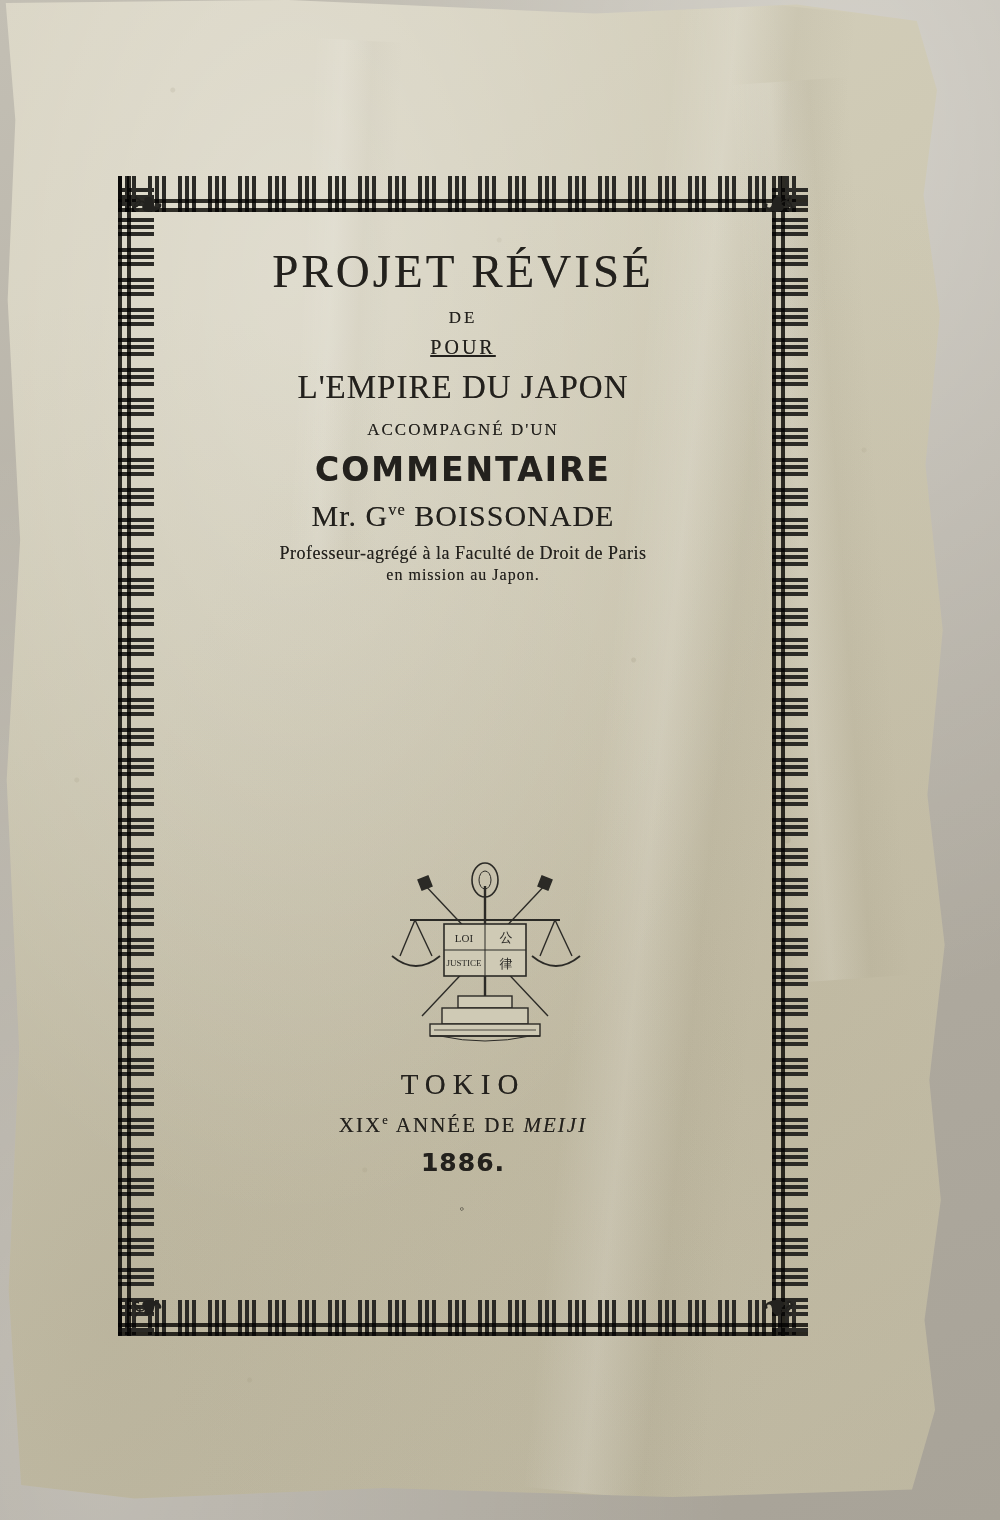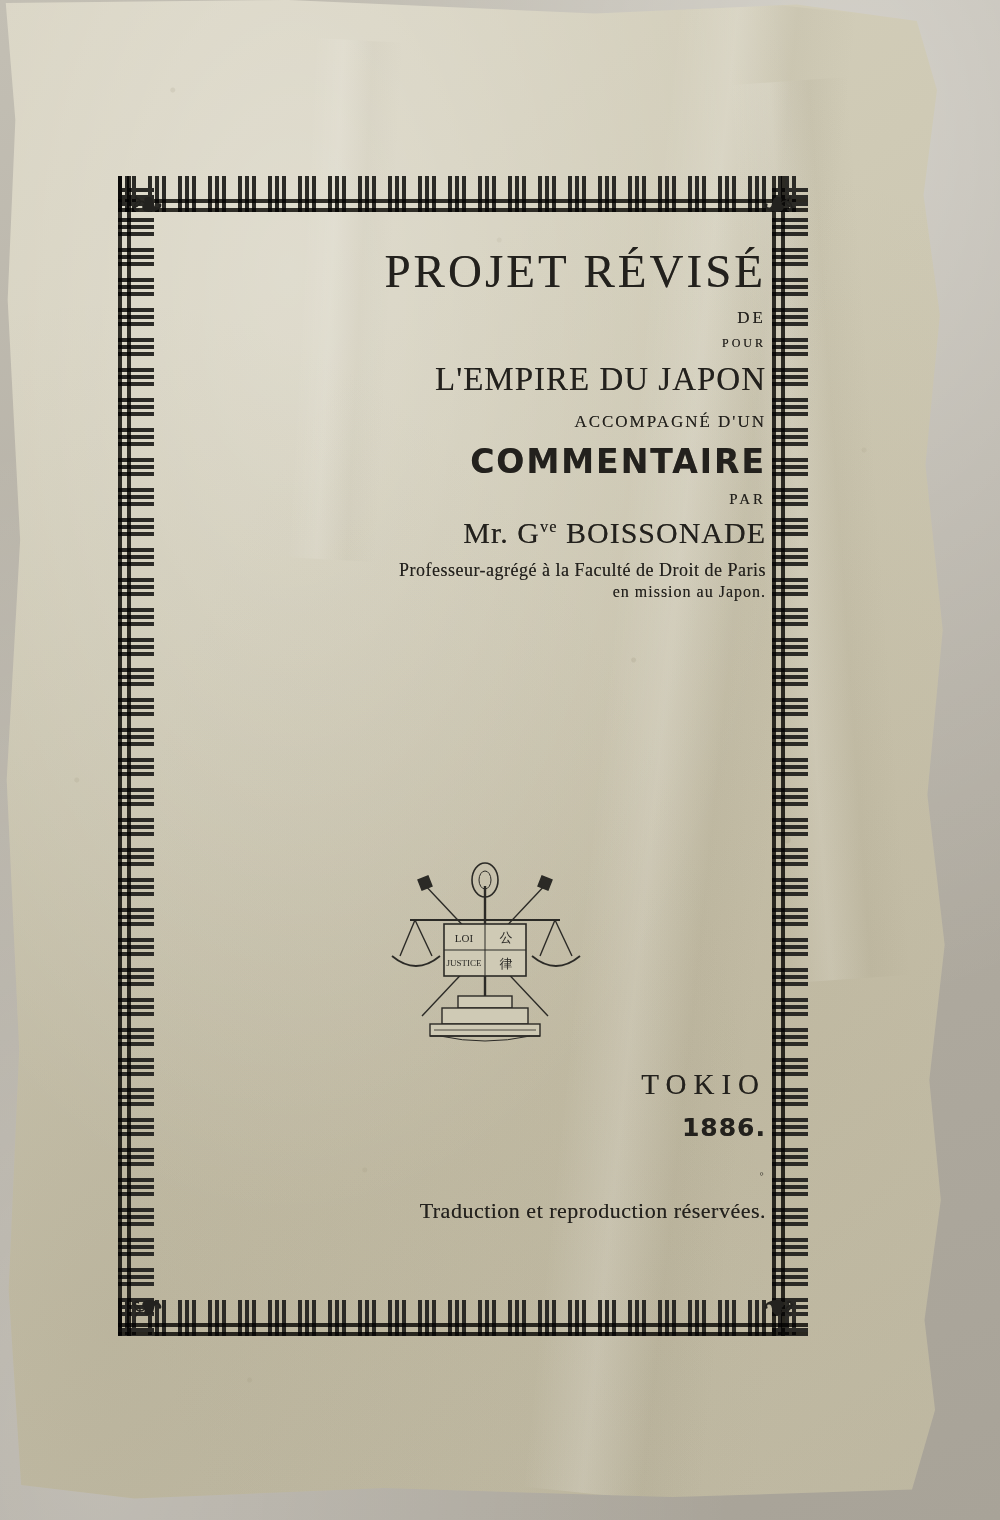--- a/index.html
+++ b/index.html
@@ -195,23 +195,24 @@
     margin: 10px 0 8px 0;
   }
   .l-code {
     font-family: "DejaVu Sans", sans-serif;
     font-weight: 700;
     font-size: 48px;
     letter-spacing: 1px;
     margin: 4px 0 10px 0;
   }
   .l-pour {
-    font-size: 12px;
+    font-size: 20px;
     letter-spacing: 3px;
     margin: 8px 0 10px 0;
+    text-decoration: underline;
   }
   .l-empire {
     font-size: 33px;
     letter-spacing: 1px;
     margin: 2px 0 14px 0;
   }
   .l-accomp {
     font-size: 17px;
     letter-spacing: 2px;
     margin: 12px 0 10px 0;
@@ -289,21 +290,21 @@
     letter-spacing: 2px;
     color: #3a3731;
   }
   .l-reserve {
     font-size: 22px;
     letter-spacing: 0.5px;
     margin: 4px 0 0 0;
   }
 
   
-  #titleblock, #imprint { text-shadow: 0 0 0.4px rgba(35,33,29,0.55); text-align: right; }
+  #titleblock, #imprint { text-shadow: 0 0 0.4px rgba(35,33,29,0.55); }
   .faded { opacity: 0.82; }
 </style>
 </head>
 <body>
 
 <div id="scan">
 
   <div id="cover">
     <div class="grain"></div>
     <div class="crease1"></div>
@@ -325,21 +326,20 @@
     <div id="inner-rule"></div>
   </div>
 
   <div id="titleblock">
     <p class="l-title">PROJET RÉVISÉ</p>
     <p class="l-de">DE</p>
     <p class="l-pour">POUR</p>
     <p class="l-empire">L'EMPIRE DU JAPON</p>
     <p class="l-accomp">ACCOMPAGNÉ D'UN</p>
     <p class="l-commentaire">COMMENTAIRE</p>
-    <p class="l-par">PAR</p>
     <p class="l-author"><span>Mr. G</span><sup>ve</sup><span> BOISSONADE</span></p>
     <p class="l-aff1">Professeur-agrégé à la Faculté de Droit de Paris</p>
     <p class="l-aff2">en mission au Japon.</p>
   </div>
 
   <div id="device">
     <svg width="230" height="215" viewBox="0 0 230 215" xmlns="http://www.w3.org/2000/svg">
       <g stroke="#2b2a26" fill="none" stroke-width="1.4">
 
         <line x1="52" y1="170" x2="178" y2="36"></line>
@@ -377,18 +377,18 @@
         <text x="94" y="96" font-size="11">LOI</text>
         <text x="94" y="120" font-size="9">JUSTICE</text>
         <text x="136" y="96" font-size="13">公</text>
         <text x="136" y="122" font-size="13">律</text>
       </g>
     </svg>
   </div>
 
   <div id="imprint">
     <p class="l-city">TOKIO</p>
+    <p class="l-year-line"><span>XIX</span><sup>e</sup><span> ANNÉE DE </span><em>MEIJI</em></p>
     <p class="l-date">1886.</p>
     <p class="l-divider faded">◦</p>
-    <p class="l-reserve">Traduction et reproduction réservées.</p>
   </div>
 
 </div>
 
 </body></html>

